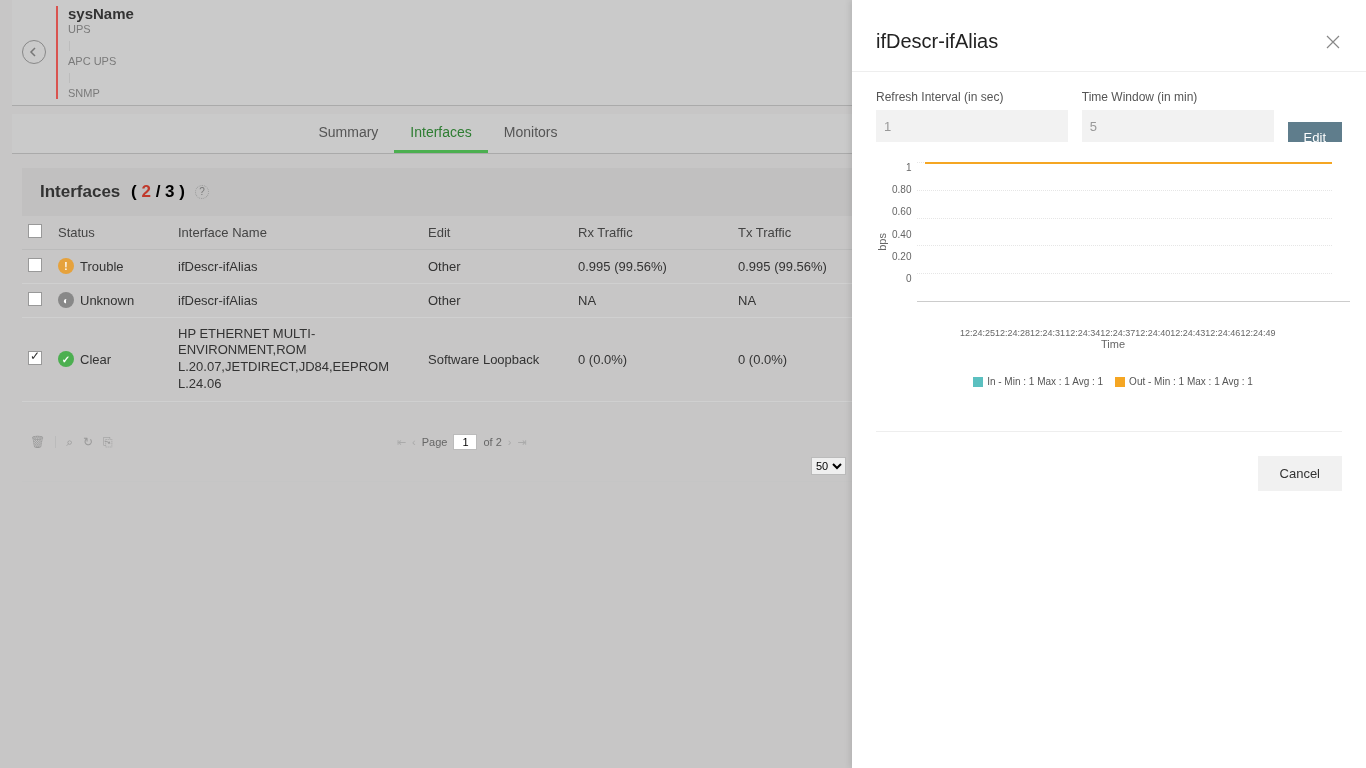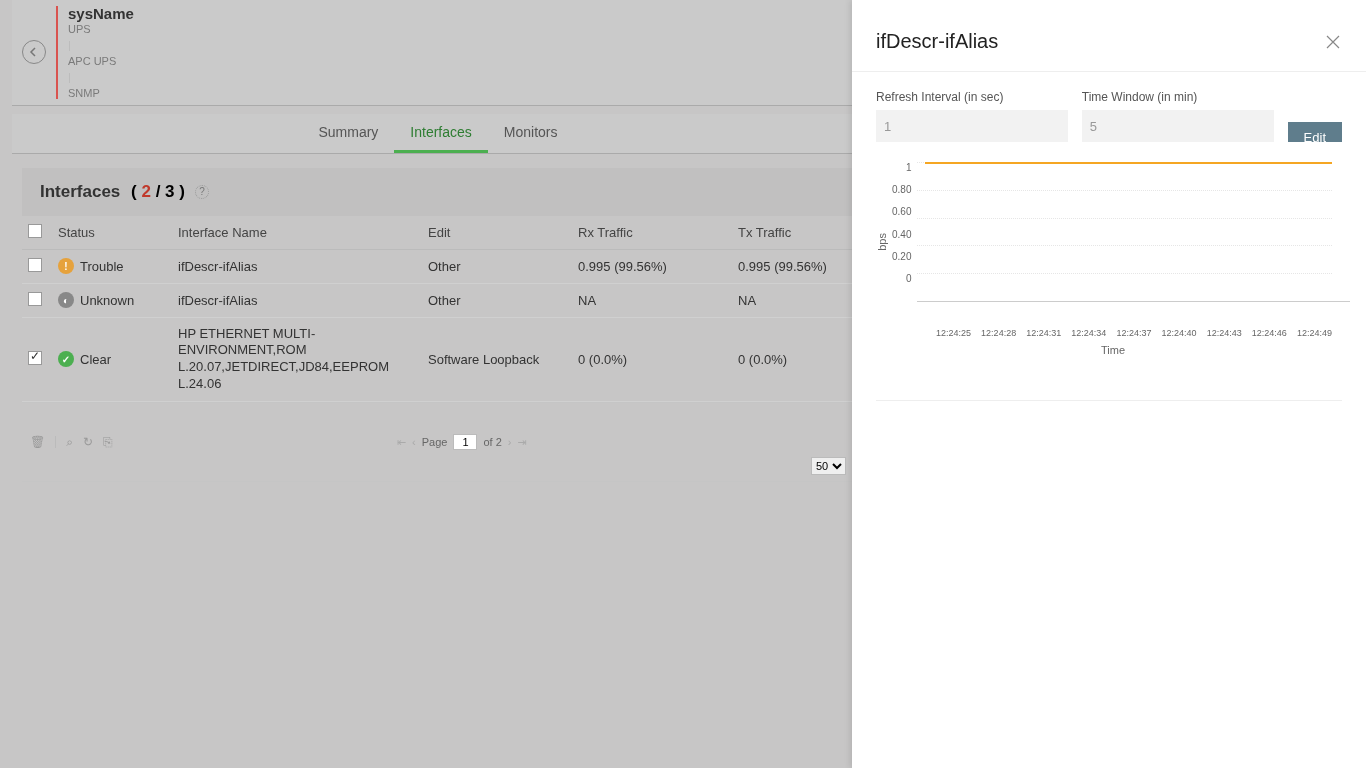--- a/index.html
+++ b/index.html
@@ -61,22 +61,22 @@
 .ctrl input { width: 100%; height: 32px; padding: 0 8px; border: none; background: #f2f2f2; color: #999; font-size: 13px; }
 .edit-btn { background: #5f7d8c; color: #fff; border: none; padding: 8px 16px; font-size: 13px; cursor: pointer; height: 20px; }
 
 .chart-wrap { padding: 20px 16px 0 24px; }
 .chart-area { display: flex; height: 160px; position: relative; }
 .ylabel { writing-mode: vertical-rl; transform: rotate(180deg); font-size: 11px; color: #666; align-self: center; margin-right: 4px; }
 .yaxis { display: flex; flex-direction: column; justify-content: space-between; align-items: flex-end; padding: 0 6px 18px 0; font-size: 10px; color: #666; height: 140px; }
 .plot { flex: 1; position: relative; height: 140px; border-bottom: 1px solid #ccc; }
 .plot .grid { position: absolute; left: 0; right: 18px; border-top: 1px dotted #e6e6e6; }
 .dataline { position: absolute; left: 8px; right: 18px; height: 2px; background: #f5a623; top: 0; }
-.xaxis { display: flex; justify-content: space-between; font-size: 9px; color: #666; margin: 6px 18px 0 60px; }
-.xlabel { text-align: center; font-size: 11px; color: #666; margin-top: 6px; }
+.xaxis { display: flex; font-size: 9px; color: #666; margin: 6px 18px 0 84px; }
+.xlabel { text-align: center; font-size: 11px; color: #666; }
 
 .legend { display: flex; justify-content: center; gap: 12px; margin-top: 26px; font-size: 10px; color: #555; }
 .swatch { width: 10px; height: 10px; display: inline-block; vertical-align: middle; margin-right: 4px; }
 .sw-in { background: #5bc0c0; }
 .sw-out { background: #f5a623; }
 
 .sp-divider { border-top: 1px solid #eee; margin: 44px 24px 0 24px; }
 .cancel-row { display: flex; justify-content: flex-end; padding: 24px 24px 0 24px; }
 .cancel-btn { background: #f1f1f1; color: #333; border: none; padding: 10px 22px; font-size: 13px; cursor: pointer; }
 </style>
@@ -236,16 +236,23 @@
       <span>12:24:31</span>
       <span>12:24:34</span>
       <span>12:24:37</span>
       <span>12:24:40</span>
       <span>12:24:43</span>
       <span>12:24:46</span>
       <span>12:24:49</span>
     </div>
     <div class="xlabel">Time</div>
 
+    <div class="legend">
+      <span><span class="swatch sw-in"></span><span>In - Min : 1 Max : 1 Avg : 1</span></span>
+      <span><span class="swatch sw-out"></span><span>Out - Min : 1 Max : 1 Avg : 1</span></span>
+    </div>
   </div>
 
   <div class="sp-divider"></div>
+  <div class="cancel-row">
+    <button class="cancel-btn">Cancel</button>
+  </div>
 </div>
 
 </body></html>

